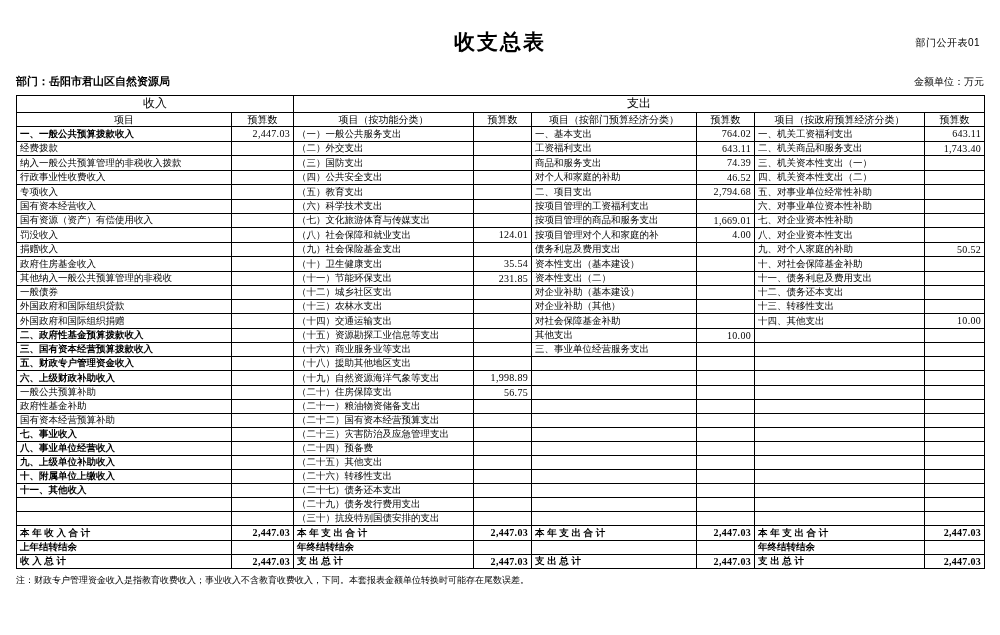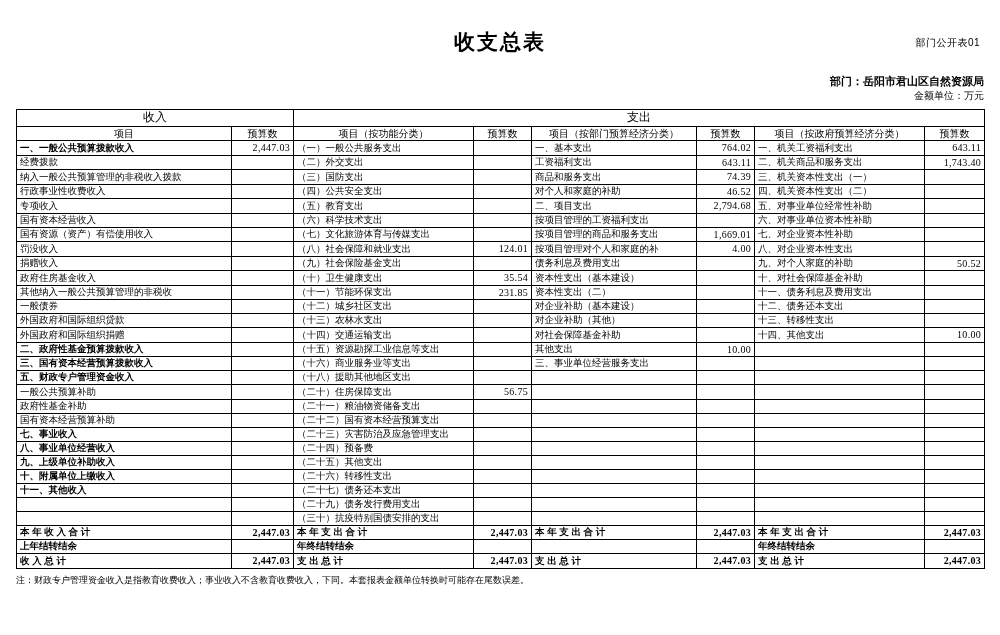--- a/index.html
+++ b/index.html
@@ -38,21 +38,20 @@
     letter-spacing: 2px;
     font-family: "Liberation Serif", serif;
   }
   .meta-row {
     display: flex;
     justify-content: space-between;
     align-items: flex-end;
     margin-top: 18px;
     font-size: 11px;
     font-family: "Liberation Sans", sans-serif;
-    flex-direction: column;
   }
   .meta-left { font-weight: bold; }
   .meta-right { font-size: 10px; }
 
   table.main {
     margin-top: 6px;
     width: 968px;
     border-collapse: collapse;
     table-layout: fixed;
     font-size: 9.5px;
@@ -312,20 +311,30 @@
           <td class="lbl  bold">五、财政专户管理资金收入</td>
           <td class="num"></td>
           <td class="lbl ">（十八）援助其他地区支出</td>
           <td class="num"></td>
           <td class="lbl "></td>
           <td class="num"></td>
           <td class="lbl "></td>
           <td class="num"></td>
         </tr>
         <tr>
+          <td class="lbl  bold">六、上级财政补助收入</td>
+          <td class="num"></td>
+          <td class="lbl ">（十九）自然资源海洋气象等支出</td>
+          <td class="num">1,998.89</td>
+          <td class="lbl "></td>
+          <td class="num"></td>
+          <td class="lbl "></td>
+          <td class="num"></td>
+        </tr>
+        <tr>
           <td class="lbl indent2">一般公共预算补助</td>
           <td class="num"></td>
           <td class="lbl ">（二十）住房保障支出</td>
           <td class="num">56.75</td>
           <td class="lbl "></td>
           <td class="num"></td>
           <td class="lbl "></td>
           <td class="num"></td>
         </tr>
         <tr>

